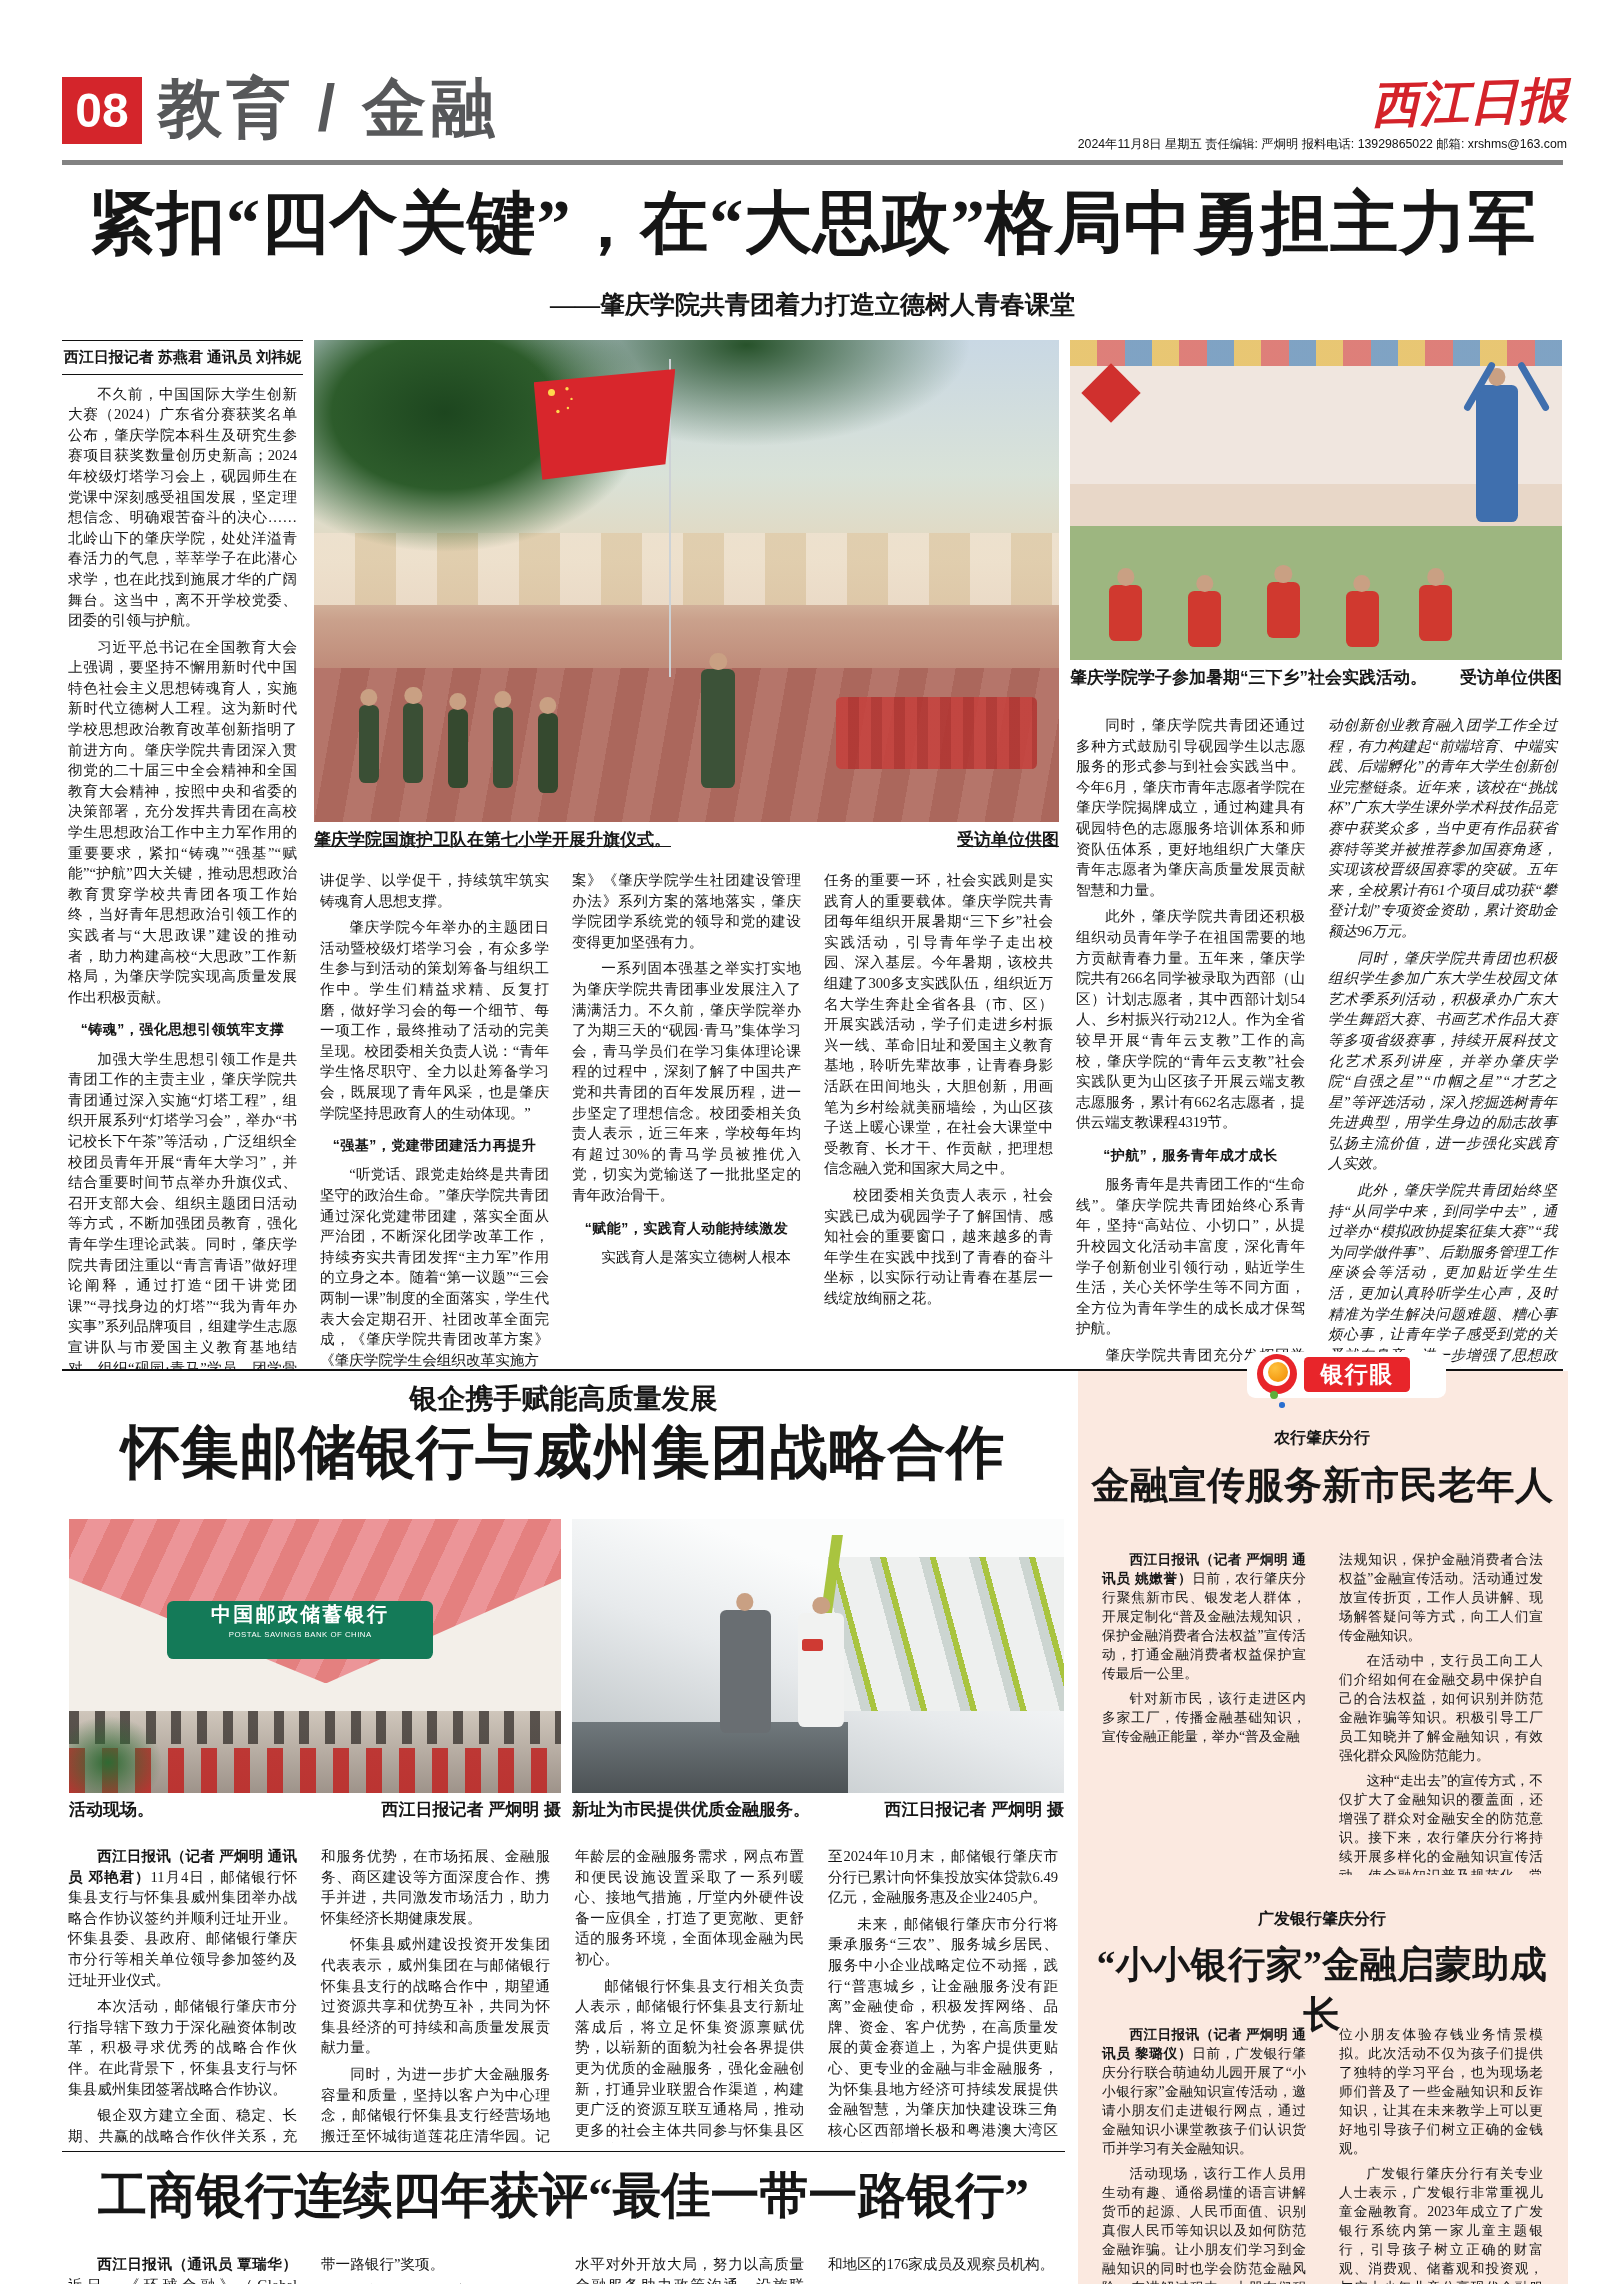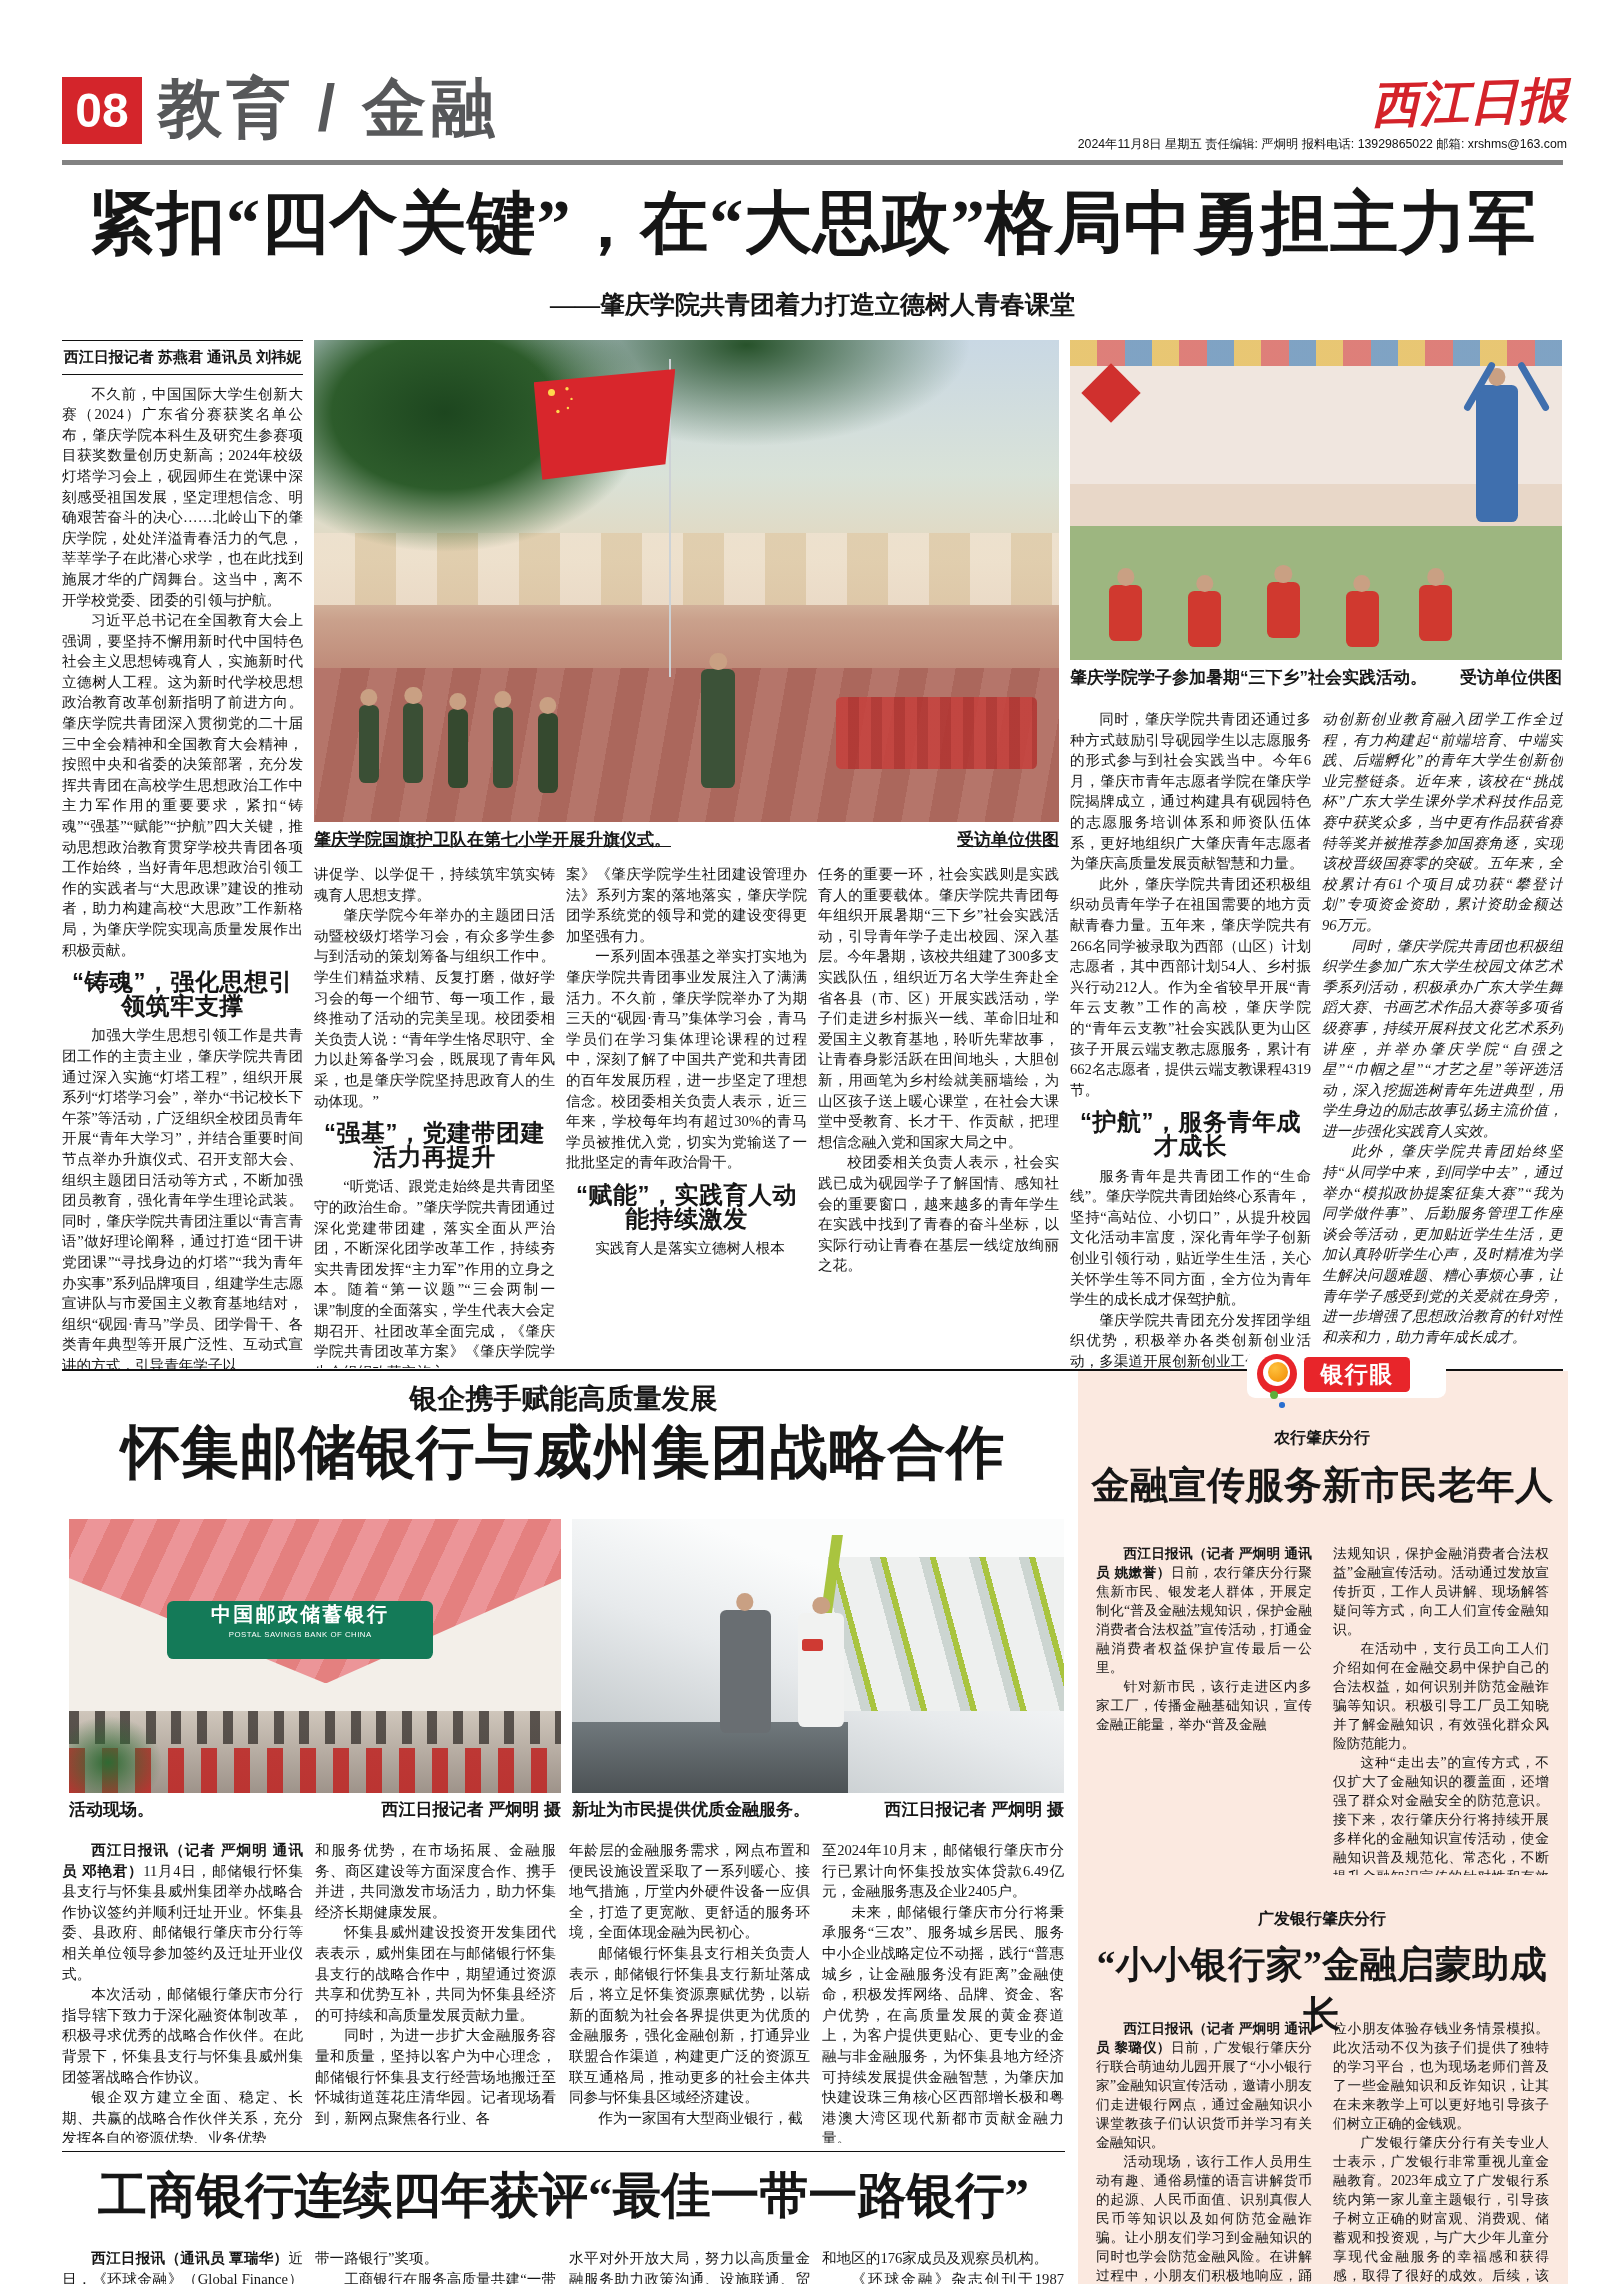--- a/index.html
+++ b/index.html
@@ -17,24 +17,24 @@
   #dateline{left:822px;top:136px;width:745px;text-align:right;color:#111;
           font-family:"Liberation Sans",sans-serif;font-size:12.3px;}
   #toprule{left:62px;top:160px;width:1501px;height:4.6px;background:#828282;}
   
   #lead-hl{left:62px;top:178px;width:1501px;text-align:center;font-weight:900;font-size:68px;
           letter-spacing:0.9px;white-space:nowrap;}
   #lead-sub{left:62px;top:288px;width:1501px;text-align:center;font-weight:700;font-size:25px;}
   .jcol{text-align:justify;overflow:hidden;}
   .t32{font-size:14.6px;line-height:20.6px;}
   .t30{font-size:13.7px;line-height:19px;}
-  .jcol p{margin:0;text-indent:2em;}
+  .jcol p{margin:6px;text-indent:2em;}
   .jcol p.cont{text-indent:0;}
   .sh{display:block;text-align:center;font-family:"Liberation Sans",sans-serif;font-weight:700;
-      font-size:24px;line-height:24px;margin:10px 0 7.3px 0;text-indent:0;letter-spacing:0.5px;}
+      font-size:14px;line-height:24px;margin:10px 0 7.3px 0;text-indent:0;letter-spacing:0.5px;}
   .byline-box{border-top:1.4px solid #111;border-bottom:1.4px solid #111;font-weight:700;text-align:center;
       padding:6.4px 0;margin-bottom:8.2px;font-family:"Liberation Sans",sans-serif;font-size:15px;}
   .byline-inline{font-family:"Liberation Sans",sans-serif;font-weight:700;}
   #l-col1{left:62px;top:340px;width:241px;height:1029px;}
   #photo-main{left:314px;top:340px;width:745px;height:482px;}
   #cap-main{left:314px;top:830px;width:745px;text-decoration:underline;}
   #l-col2{left:314px;top:864px;width:241px;height:504px;}
   #l-col3{left:566px;top:864px;width:241px;height:504px;}
   #l-col4{left:818px;top:864px;width:241px;height:504px;}
   #photo-right{left:1070px;top:340px;width:492px;height:320px;}

